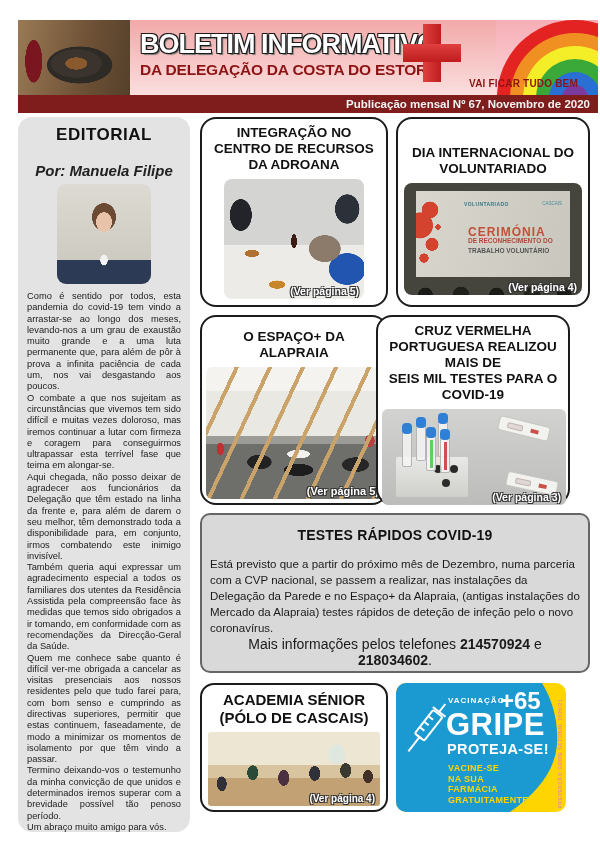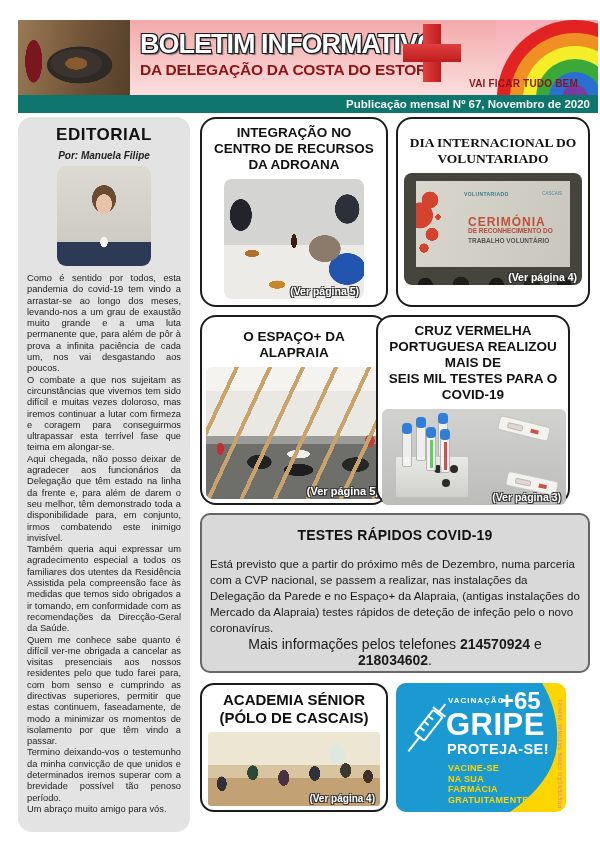--- a/index.html
+++ b/index.html
@@ -25,28 +25,28 @@
   .sub1 { font-size:15.5px; font-weight:bold; color:#8c1414; letter-spacing:-0.2px; margin-top:1px; white-space:nowrap; }
   .sub2 { font-size:8.5px; font-weight:bold; color:#8c1414; letter-spacing:0.8px; margin-top:19px; }
   .red-cross { position:absolute; left:385px; top:4px; width:58px; height:58px; }
   .red-cross .v { position:absolute; left:20px; top:0; width:18px; height:58px; background:linear-gradient(to right,#e04040,#bf1d1d); }
   .red-cross .h { position:absolute; left:0; top:20px; width:58px; height:18px; background:linear-gradient(to bottom,#e04040,#bf1d1d); }
   .rainbow-box { position:absolute; right:0; top:0; width:102px; height:75px; overflow:hidden;
     background:linear-gradient(to bottom,#f6aeb6,#fbd6da); }
   .rainbow-box .ring { position:absolute; border-radius:50%; }
   .tagline { position:absolute; right:20px; bottom:6px; font-size:10px; font-weight:bold; color:#8c1414; letter-spacing:0.2px; }
 
-  .pub-bar { position:absolute; left:18px; top:95px; width:580px; height:18px; background:#0f766e;
+  .pub-bar { position:absolute; left:18px; top:95px; width:580px; height:18px; background:#7f1d1d;
     color:#f2f2f2; font-size:11.5px; font-weight:bold; text-align:right; line-height:18px; padding-right:8px; }
 
   
   .editorial { position:absolute; left:18px; top:117px; width:172px; height:715px;
     background:#e3e3e3; border-radius:14px; padding:8px 9px; overflow:hidden; }
   .editorial h1 { font-size:17px; font-weight:bold; text-align:center; letter-spacing:0.5px; color:#111; }
-  .byline { font-size:10px; font-weight:bold; font-style:italic; text-align:center; color:#222; margin-top:5px; }
+  .byline { font-size:15px; font-weight:bold; font-style:italic; text-align:center; color:#222; margin-top:17px; }
   .portrait { width:94px; height:100px; margin:5px auto 7px auto; border-radius:9px;
     background:
       radial-gradient(ellipse 13px 16px at 50% 38%, #e9c3a9 60%, rgba(0,0,0,0) 62%),
       radial-gradient(ellipse 6px 9px at 50% 76%, #f2f2f0 60%, rgba(0,0,0,0) 62%),
       linear-gradient(to top, #2c3a55 0 24%, rgba(0,0,0,0) 24%),
       radial-gradient(ellipse 19px 22px at 50% 33%, #6b4a33 62%, rgba(0,0,0,0) 64%),
       linear-gradient(#dcdad2,#c9c6bc); }
   .editorial p { font-size:9.3px; line-height:11.3px; text-align:justify; color:#1c1c1c; }
 
   
@@ -62,21 +62,21 @@
       radial-gradient(ellipse 18px 26px at 12% 30%, #22242a 60%, rgba(0,0,0,0) 62%),
       radial-gradient(ellipse 20px 24px at 88% 25%, #2c3038 60%, rgba(0,0,0,0) 62%),
       radial-gradient(ellipse 26px 22px at 72% 58%, #8c7a6a 60%, rgba(0,0,0,0) 62%),
       radial-gradient(ellipse 30px 26px at 88% 75%, #2255b0 60%, rgba(0,0,0,0) 62%),
       radial-gradient(ellipse 16px 8px at 38% 88%, #c8862a 50%, #f0ece4 52% 72%, rgba(0,0,0,0) 74%),
       radial-gradient(ellipse 14px 7px at 20% 62%, #b07030 50%, #eeeae2 52% 72%, rgba(0,0,0,0) 74%),
       radial-gradient(ellipse 4px 10px at 50% 52%, #3a1c12 70%, rgba(0,0,0,0) 72%),
       linear-gradient(to bottom, #d4d4d2 0 55%, #ecebe7 55% 100%); }
 
   .card-voluntariado { left:396px; top:117px; width:194px; height:190px; }
-  .card-voluntariado .card-title { margin-top:10px;font-family:Liberation Serif, serif; }
+  .card-voluntariado .card-title { margin-top:20px; }
   .photo-voluntariado { width:178px; height:112px; border-radius:8px; background:#45453d; }
   .screen { position:absolute; left:12px; top:8px; width:154px; height:86px; background:linear-gradient(105deg,#d8d6cd,#c9c7bd); overflow:hidden; }
   .bubbles { position:absolute; left:0; top:0; width:40px; height:86px;
     background:
       radial-gradient(circle 14px at 10% 40%, #d4432e 90%, rgba(0,0,0,0) 95%),
       radial-gradient(circle 9px at 35% 22%, #d4432e 90%, rgba(0,0,0,0) 95%),
       radial-gradient(circle 7px at 40% 62%, #d4432e 90%, rgba(0,0,0,0) 95%),
       radial-gradient(circle 5px at 20% 78%, #d4432e 90%, rgba(0,0,0,0) 95%),
       radial-gradient(circle 3px at 55% 42%, #d4432e 90%, rgba(0,0,0,0) 95%); }
   .slide-logo { position:absolute; left:48px; top:10px; font-size:5px; font-weight:bold; color:#3a7a8a; letter-spacing:0.4px; }

